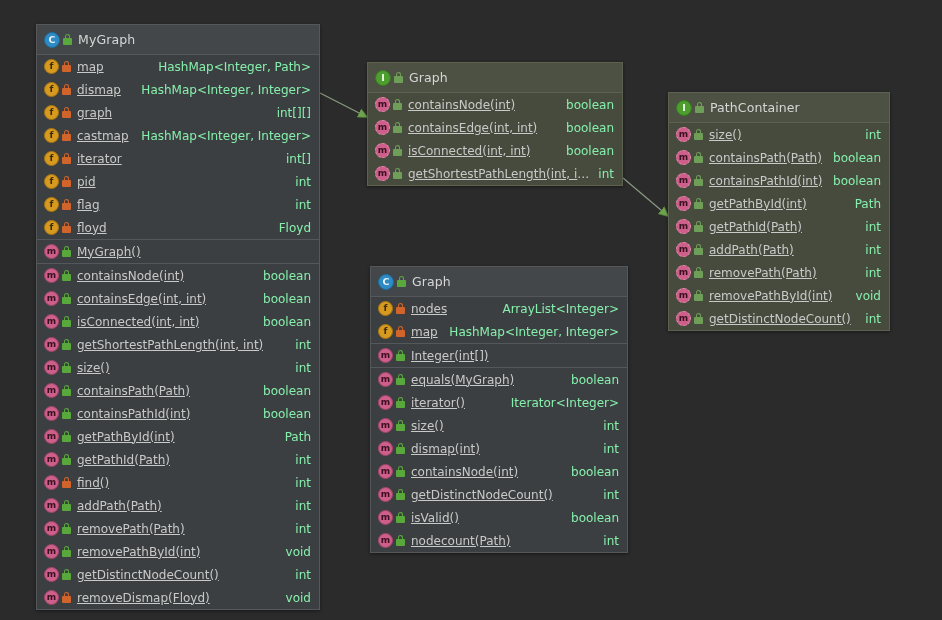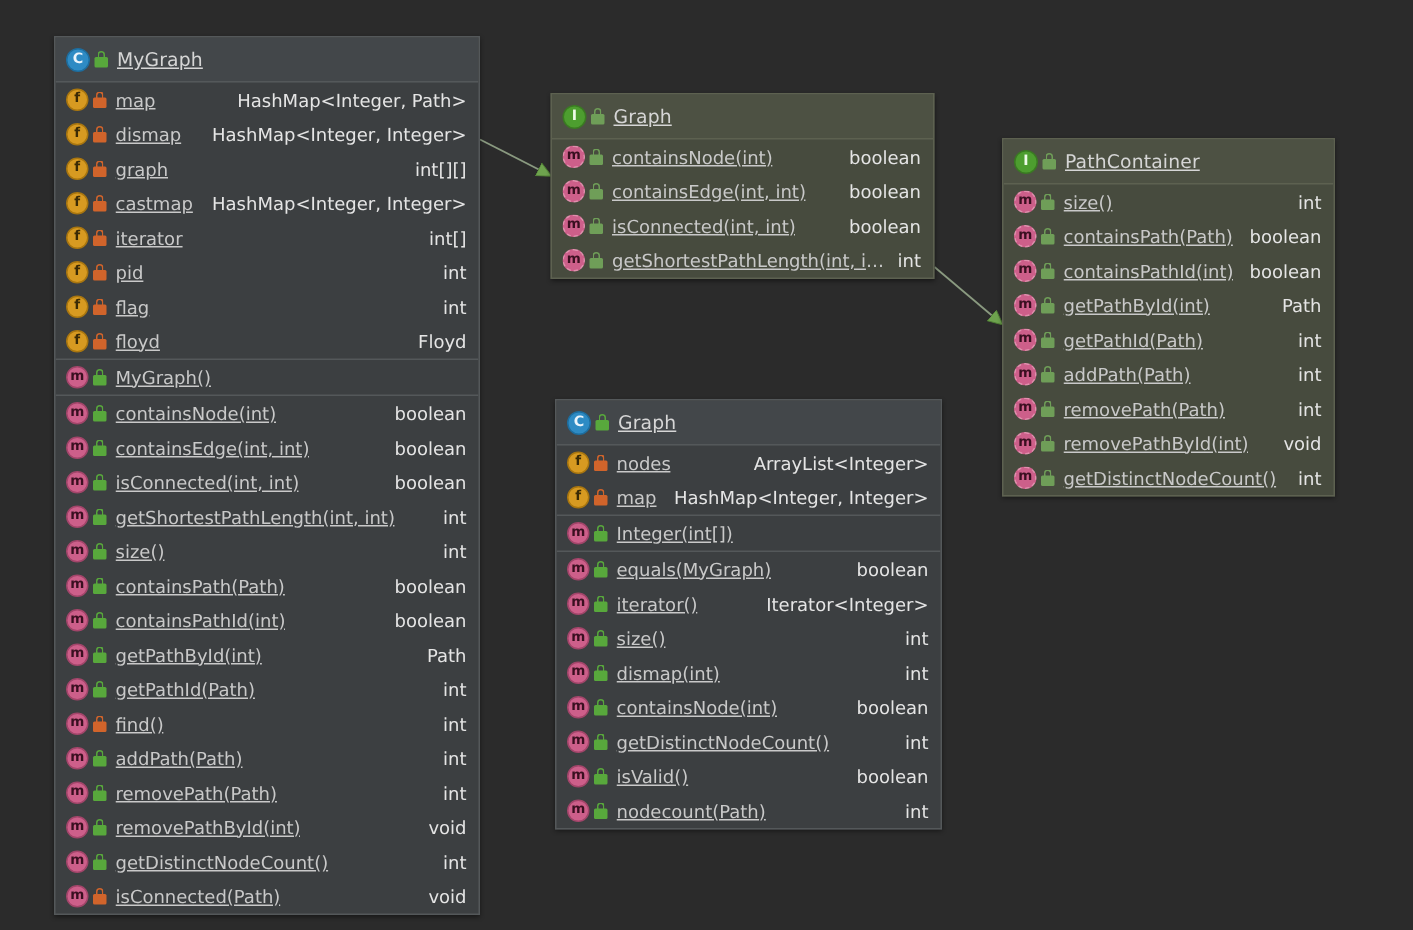--- a/index.html
+++ b/index.html
@@ -44,21 +44,20 @@
     border-bottom: 1px solid #54585a;
   }
   .cls .box-header { background: #43474a; }
   .iface .box-header { background: #4d5143; border-bottom: 1px solid #5d6150; }
   .box-title {
     color: #d6d6d6;
     font-size: 12.5px;
     margin-left: 6px;
     letter-spacing: 0.1px;
     white-space: nowrap;
-    text-decoration: underline;
   }
 
   .section { }
   .section + .section { border-top: 1px solid #54585a; }
 
   .row {
     display: flex;
     align-items: center;
     height: 23px;
     padding: 0 8px 0 7px;
@@ -69,21 +68,21 @@
     color: #c9c9c9;
     font-size: 12px;
     margin-left: 6px;
     flex: 0 1 auto;
     overflow: hidden;
     text-overflow: ellipsis;
     text-decoration: underline;
   }
   .row .spacer { flex: 1 1 auto; min-width: 8px; }
   .row .type {
-    color: #e5e5e5;
+    color: #86efac;
     font-size: 12px;
     flex: 0 0 auto;
   }
 
   
   .ico {
     flex: 0 0 auto;
     display: inline-flex;
     align-items: center;
     justify-content: center;
@@ -415,21 +414,21 @@
             <span class="name">getDistinctNodeCount()</span>
             <span class="spacer"></span>
             <span class="type">int</span>
           </div>
           <div class="row">
             <span class="ico ico-method">m</span>
             <span class="lock priv">
               <span class="shackle"></span>
               <span class="body"></span>
             </span>
-            <span class="name">isConnected(Path)</span>
+            <span class="name">removeDismap(Floyd)</span>
             <span class="spacer"></span>
             <span class="type">void</span>
           </div>
         </div>
       </div>
       <div class="uml-box iface" style="left: 367px; top: 62px; width: 256px;">
         <div class="box-header">
           <span class="ico ico-interface">I</span>
           <span class="lock pub-dim">
             <span class="shackle"></span>

